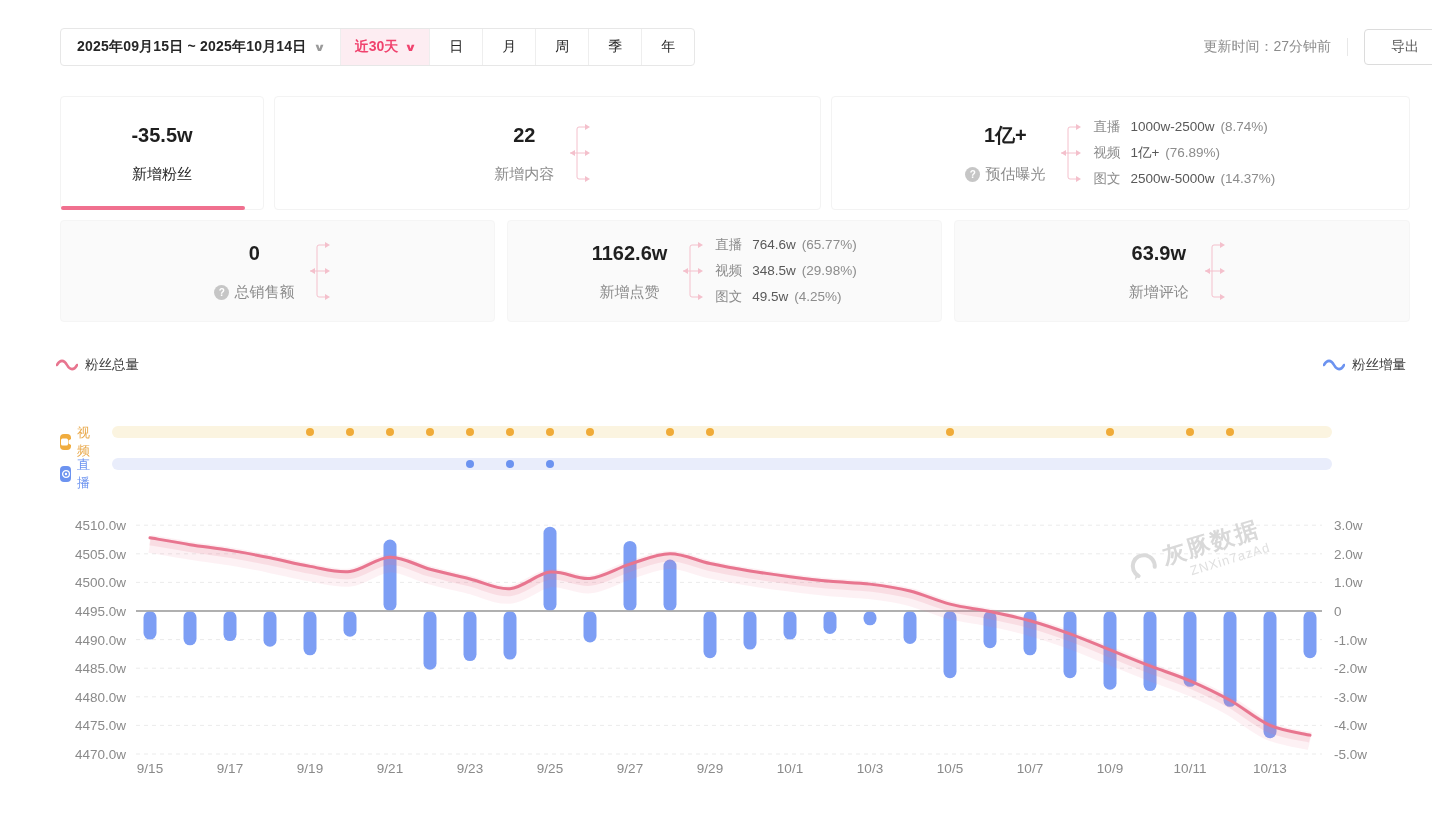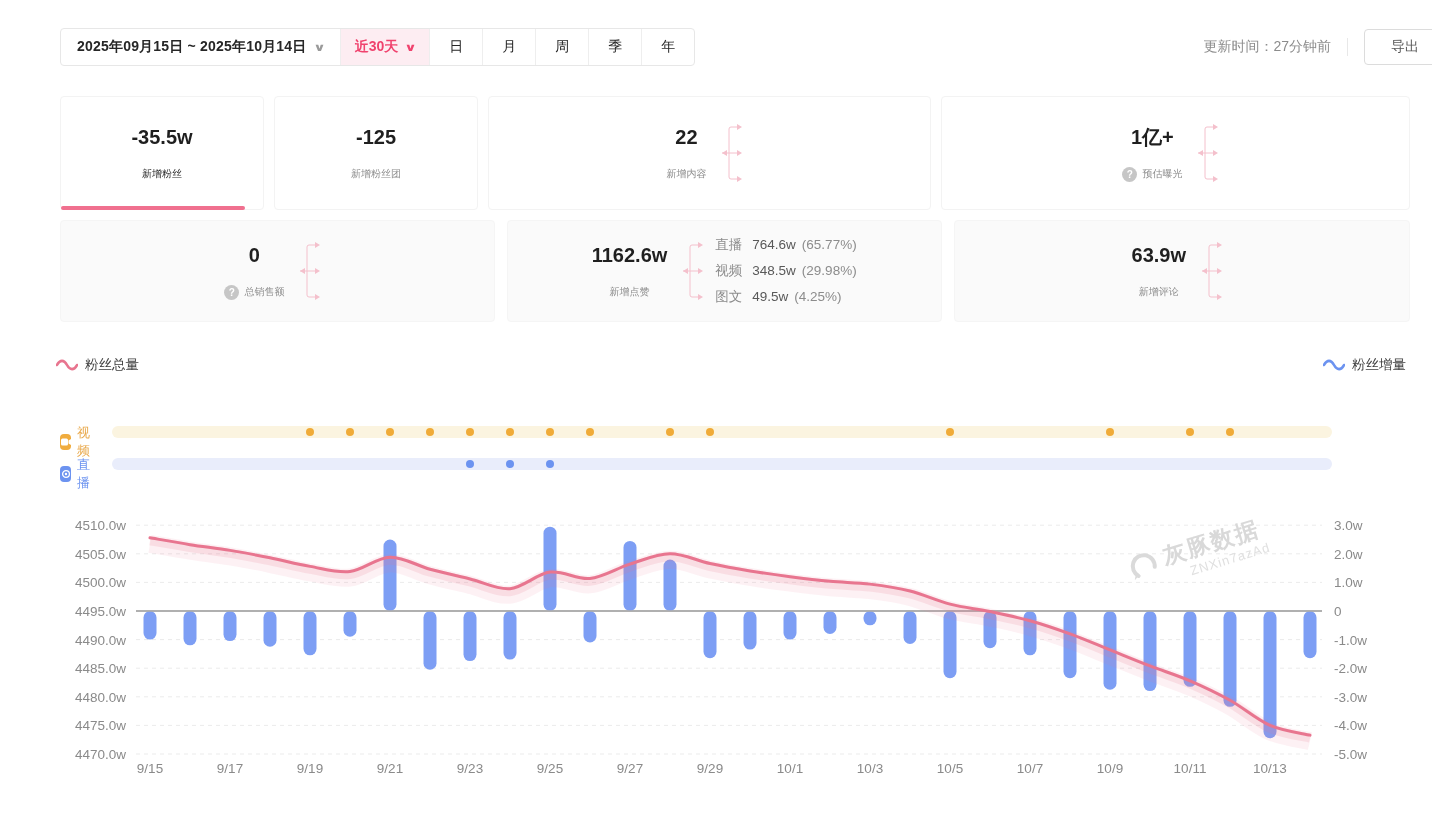--- a/index.html
+++ b/index.html
@@ -28,21 +28,21 @@
   .stats.row2 { top:220px; height:102px; display:flex; gap:12px; }
   .card { position:relative; background:#fff; border:1px solid #f3f3f3; border-radius:4px; display:flex; align-items:center; justify-content:center; }
   .stats.row2 .card { background:#fafafa; border-color:#f5f5f5; }
   .card.c1,.card.c2 { flex:0 0 204px; }
   .card.c3 { flex:1; }
   .card.c4 { flex:1.06; }
   .stats.row2 .card { flex:1; }
   .stats.row2 .card.c3 { flex:1.05; }
   .vblock { text-align:center; }
   .vblock .num { font-size:20px; font-weight:bold; color:#1f1f1f; line-height:24px; }
-  .vblock .lbl { margin-top:18px; font-size:10px; color:#8c8c8c; display:flex; justify-content:center; gap:5px; }
+  .vblock .lbl { margin-top:18px; font-size:15px; color:#8c8c8c; display:flex; align-items:center; justify-content:center; gap:5px; }
   .card.active .vblock .lbl { color:#262626; }
   .active-bar { position:absolute; left:0; bottom:-1px; width:91%; height:4px; border-radius:2px; background:#f0708f; }
   .qicon { width:15px; height:15px; border-radius:50%; background:#c6c6c6; color:#fff; font-size:10px; line-height:15px; text-align:center; display:inline-block; flex:0 0 15px; }
   .qicon::before { content:"?"; font-weight:bold; }
   .card-flex { display:flex; align-items:center; gap:2px; }
   .tree { margin:0 6px 0 14px; }
   .bk { font-size:13.5px; line-height:26px; white-space:nowrap; }
   .bk .bname { color:#8c8c8c; margin-right:10px; }
   .bk .bval { color:#595959; }
   .bk .bpct { color:#8c8c8c; margin-left:6px; }
@@ -109,28 +109,20 @@
   <div class="stats row1">
     <div class="card c1 active">
       <div class="vblock">
         <div class="num">-35.5w</div>
         <div class="lbl">
             <span>新增粉丝</span>
           </div>
       </div>
       <div class="active-bar"></div>
     </div>
-    <div class="card c2">
-      <div class="vblock">
-        <div class="num">-125</div>
-        <div class="lbl">
-            <span>新增粉丝团</span>
-          </div>
-      </div>
-    </div>
     <div class="card c3">
       <div class="card-flex">
         <div class="vblock">
           <div class="num">22</div>
           <div class="lbl">
               <span>新增内容</span>
             </div>
         </div>
         <svg class="tree" width="24" height="78" viewBox="0 0 24 78">
           <path d="M0,39 H7 M15,13 H9 Q7,13 7,15 V63 Q7,65 9,65 H15 M7,39 H15" fill="none" stroke="#f4c0cc" stroke-width="1"></path>
@@ -144,20 +136,25 @@
           <div class="num">1亿+</div>
           <div class="lbl">
               <span class="qicon"></span>
               <span>预估曝光</span>
             </div>
         </div>
         <svg class="tree" width="24" height="78" viewBox="0 0 24 78">
           <path d="M0,39 H7 M15,13 H9 Q7,13 7,15 V63 Q7,65 9,65 H15 M7,39 H15" fill="none" stroke="#f4c0cc" stroke-width="1"></path>
           <path d="M15,10 L20,13 L15,16 Z M15,36 L20,39 L15,42 Z M15,62 L20,65 L15,68 Z M5,36 L0,39 L5,42 Z" fill="#f4c0cc"></path>
         </svg>
+        <div>
+          <div class="bk"><span class="bname">直播</span><span class="bval">1000w-2500w</span><span class="bpct">(8.74%)</span></div>
+          <div class="bk"><span class="bname">视频</span><span class="bval">1亿+</span><span class="bpct">(76.89%)</span></div>
+          <div class="bk"><span class="bname">图文</span><span class="bval">2500w-5000w</span><span class="bpct">(14.37%)</span></div>
+        </div>
       </div>
     </div>
   </div>
 
   <div class="stats row2">
     <div class="card c1">
       <div class="card-flex">
         <div class="vblock">
           <div class="num">0</div>
           <div class="lbl">

